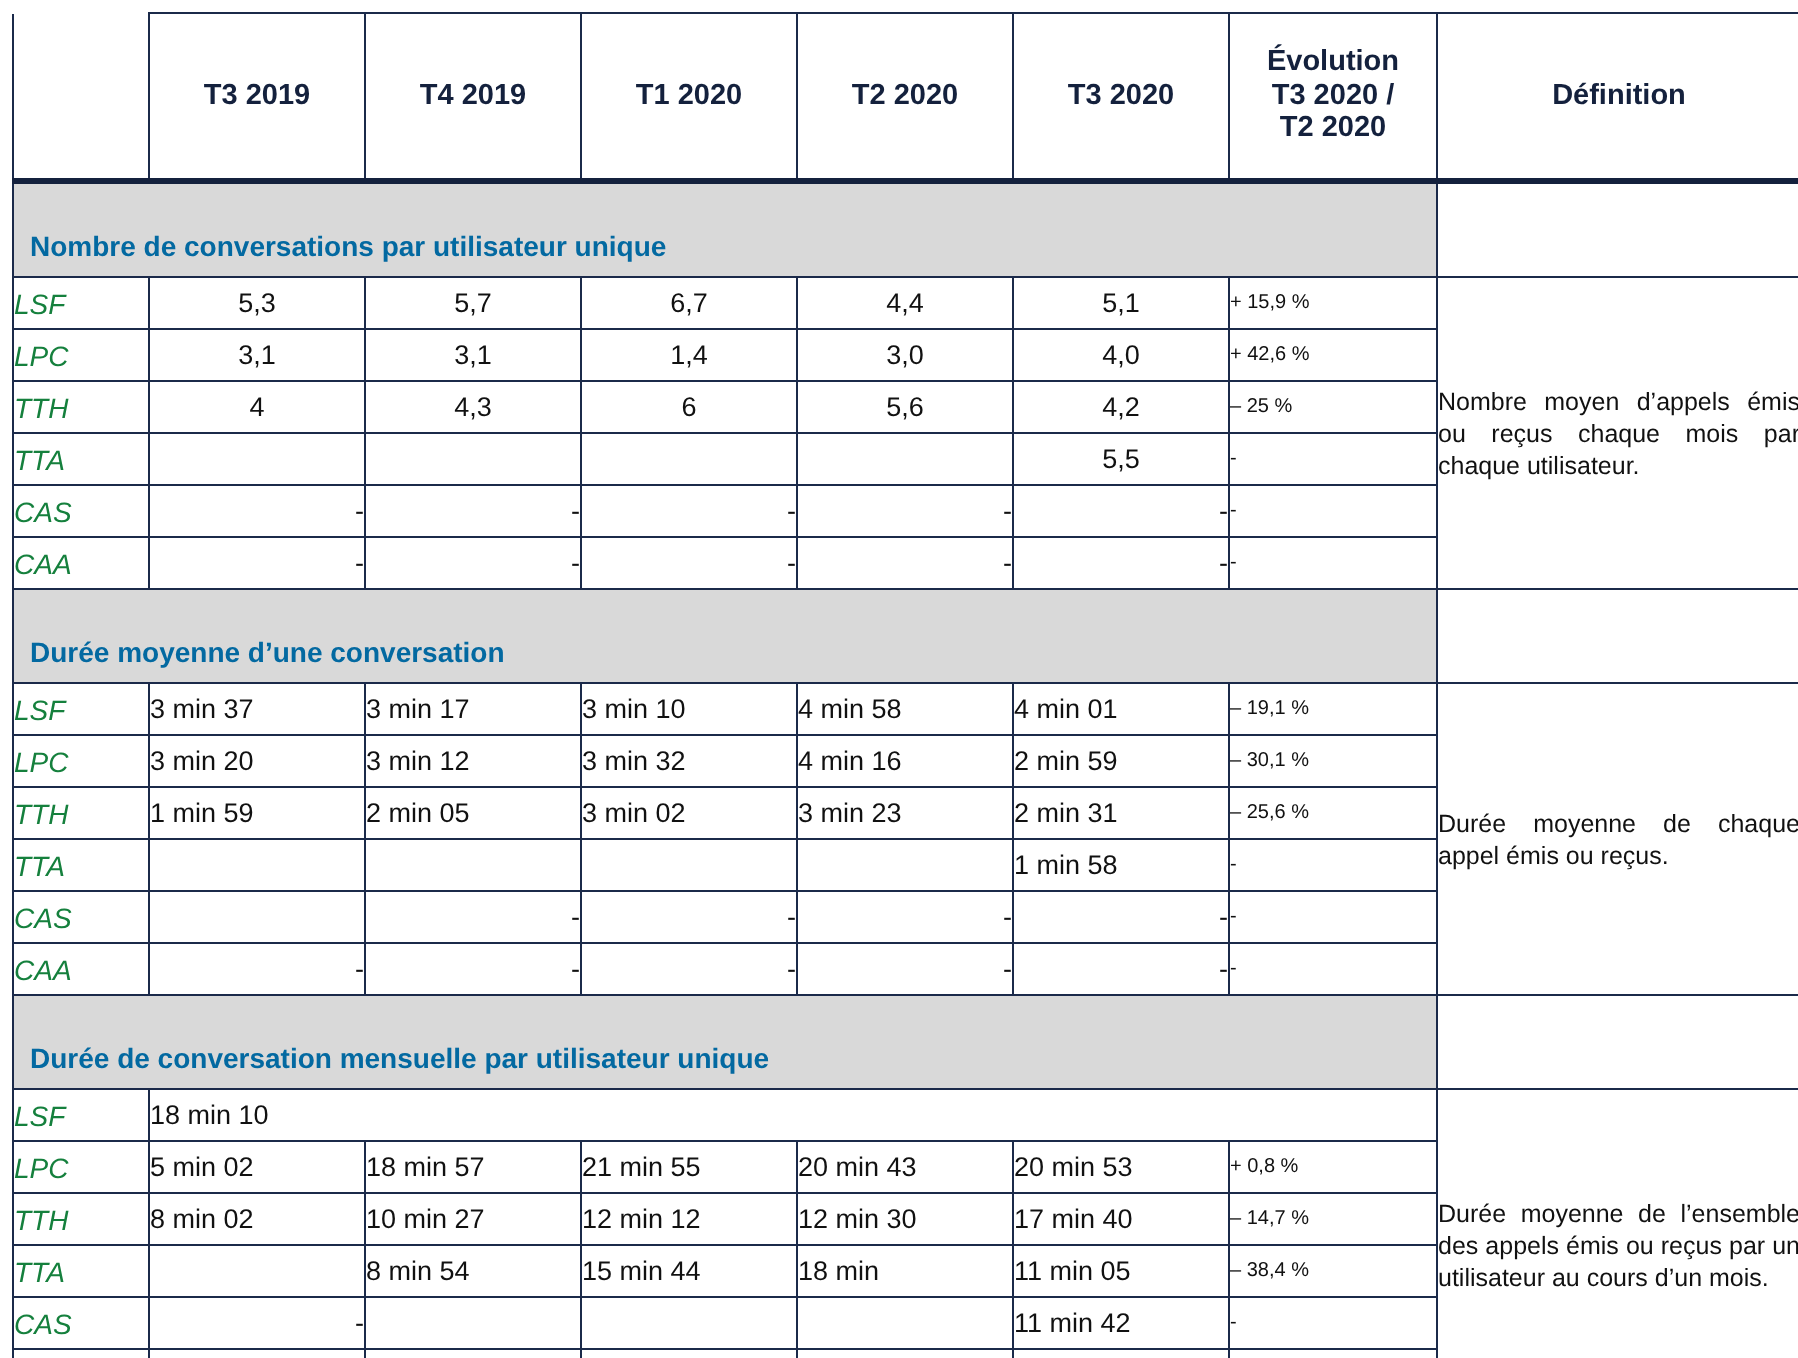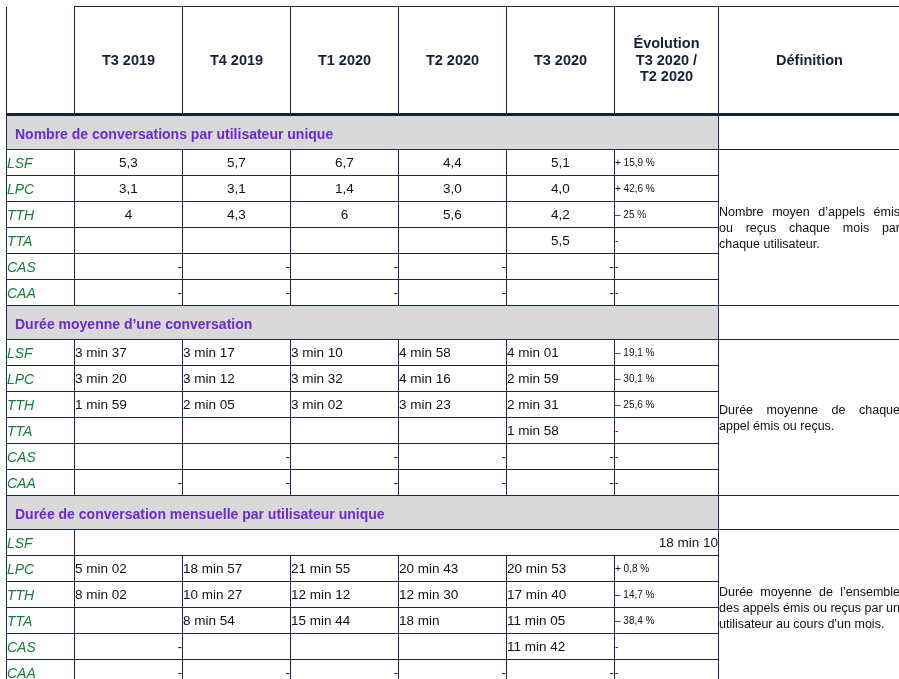--- a/index.html
+++ b/index.html
@@ -41,33 +41,33 @@
   
   tr.head th {
     height: 78px;
     text-align: center;
     font-weight: bold;
     font-size: 14.5px;
     color: #14213d;
     line-height: 1.15;
     border-bottom-width: 3px;
     border-bottom-color: #14213d;
-    padding: 14px 3px;
+    padding: 2px 3px;
   }
   tr.head th.blank { border-top-color: #ffffff; }
   th.evo-head { font-size: 13.5px; }
 
   
   tr.section td {
     background: #d9d9d9;
     font-weight: bold;
     font-size: 14px;
-    color: #6d28d9;
+    color: #0369a1;
     height: 26px;
-    padding: 5px 6px 2px 8px;
+    padding: 18px 6px 2px 8px;
   }
   tr.section td.sec-empty { background: #ffffff; }
 
   
   tr.data td { height: 25px; }
   td.rowlabel {
     font-style: italic;
     font-size: 14px;
     padding-left: 7px;
     text-align: left;
@@ -87,21 +87,21 @@
     text-align: left;
     padding-left: 6px;
     font-size: 10px;
   }
   td.dashc {
     text-align: right;
     padding-right: 10px;
     font-size: 13.5px;
   }
   td.wide-txt {
-    text-align: right;
+    text-align: left;
     padding-left: 7px;
     font-size: 13.5px;
   }
   td.def {
     font-size: 12.5px;
     line-height: 1.28;
     text-align: justify;
     vertical-align: middle;
     padding: 4px 8px 4px 8px;
     hyphens: manual;

